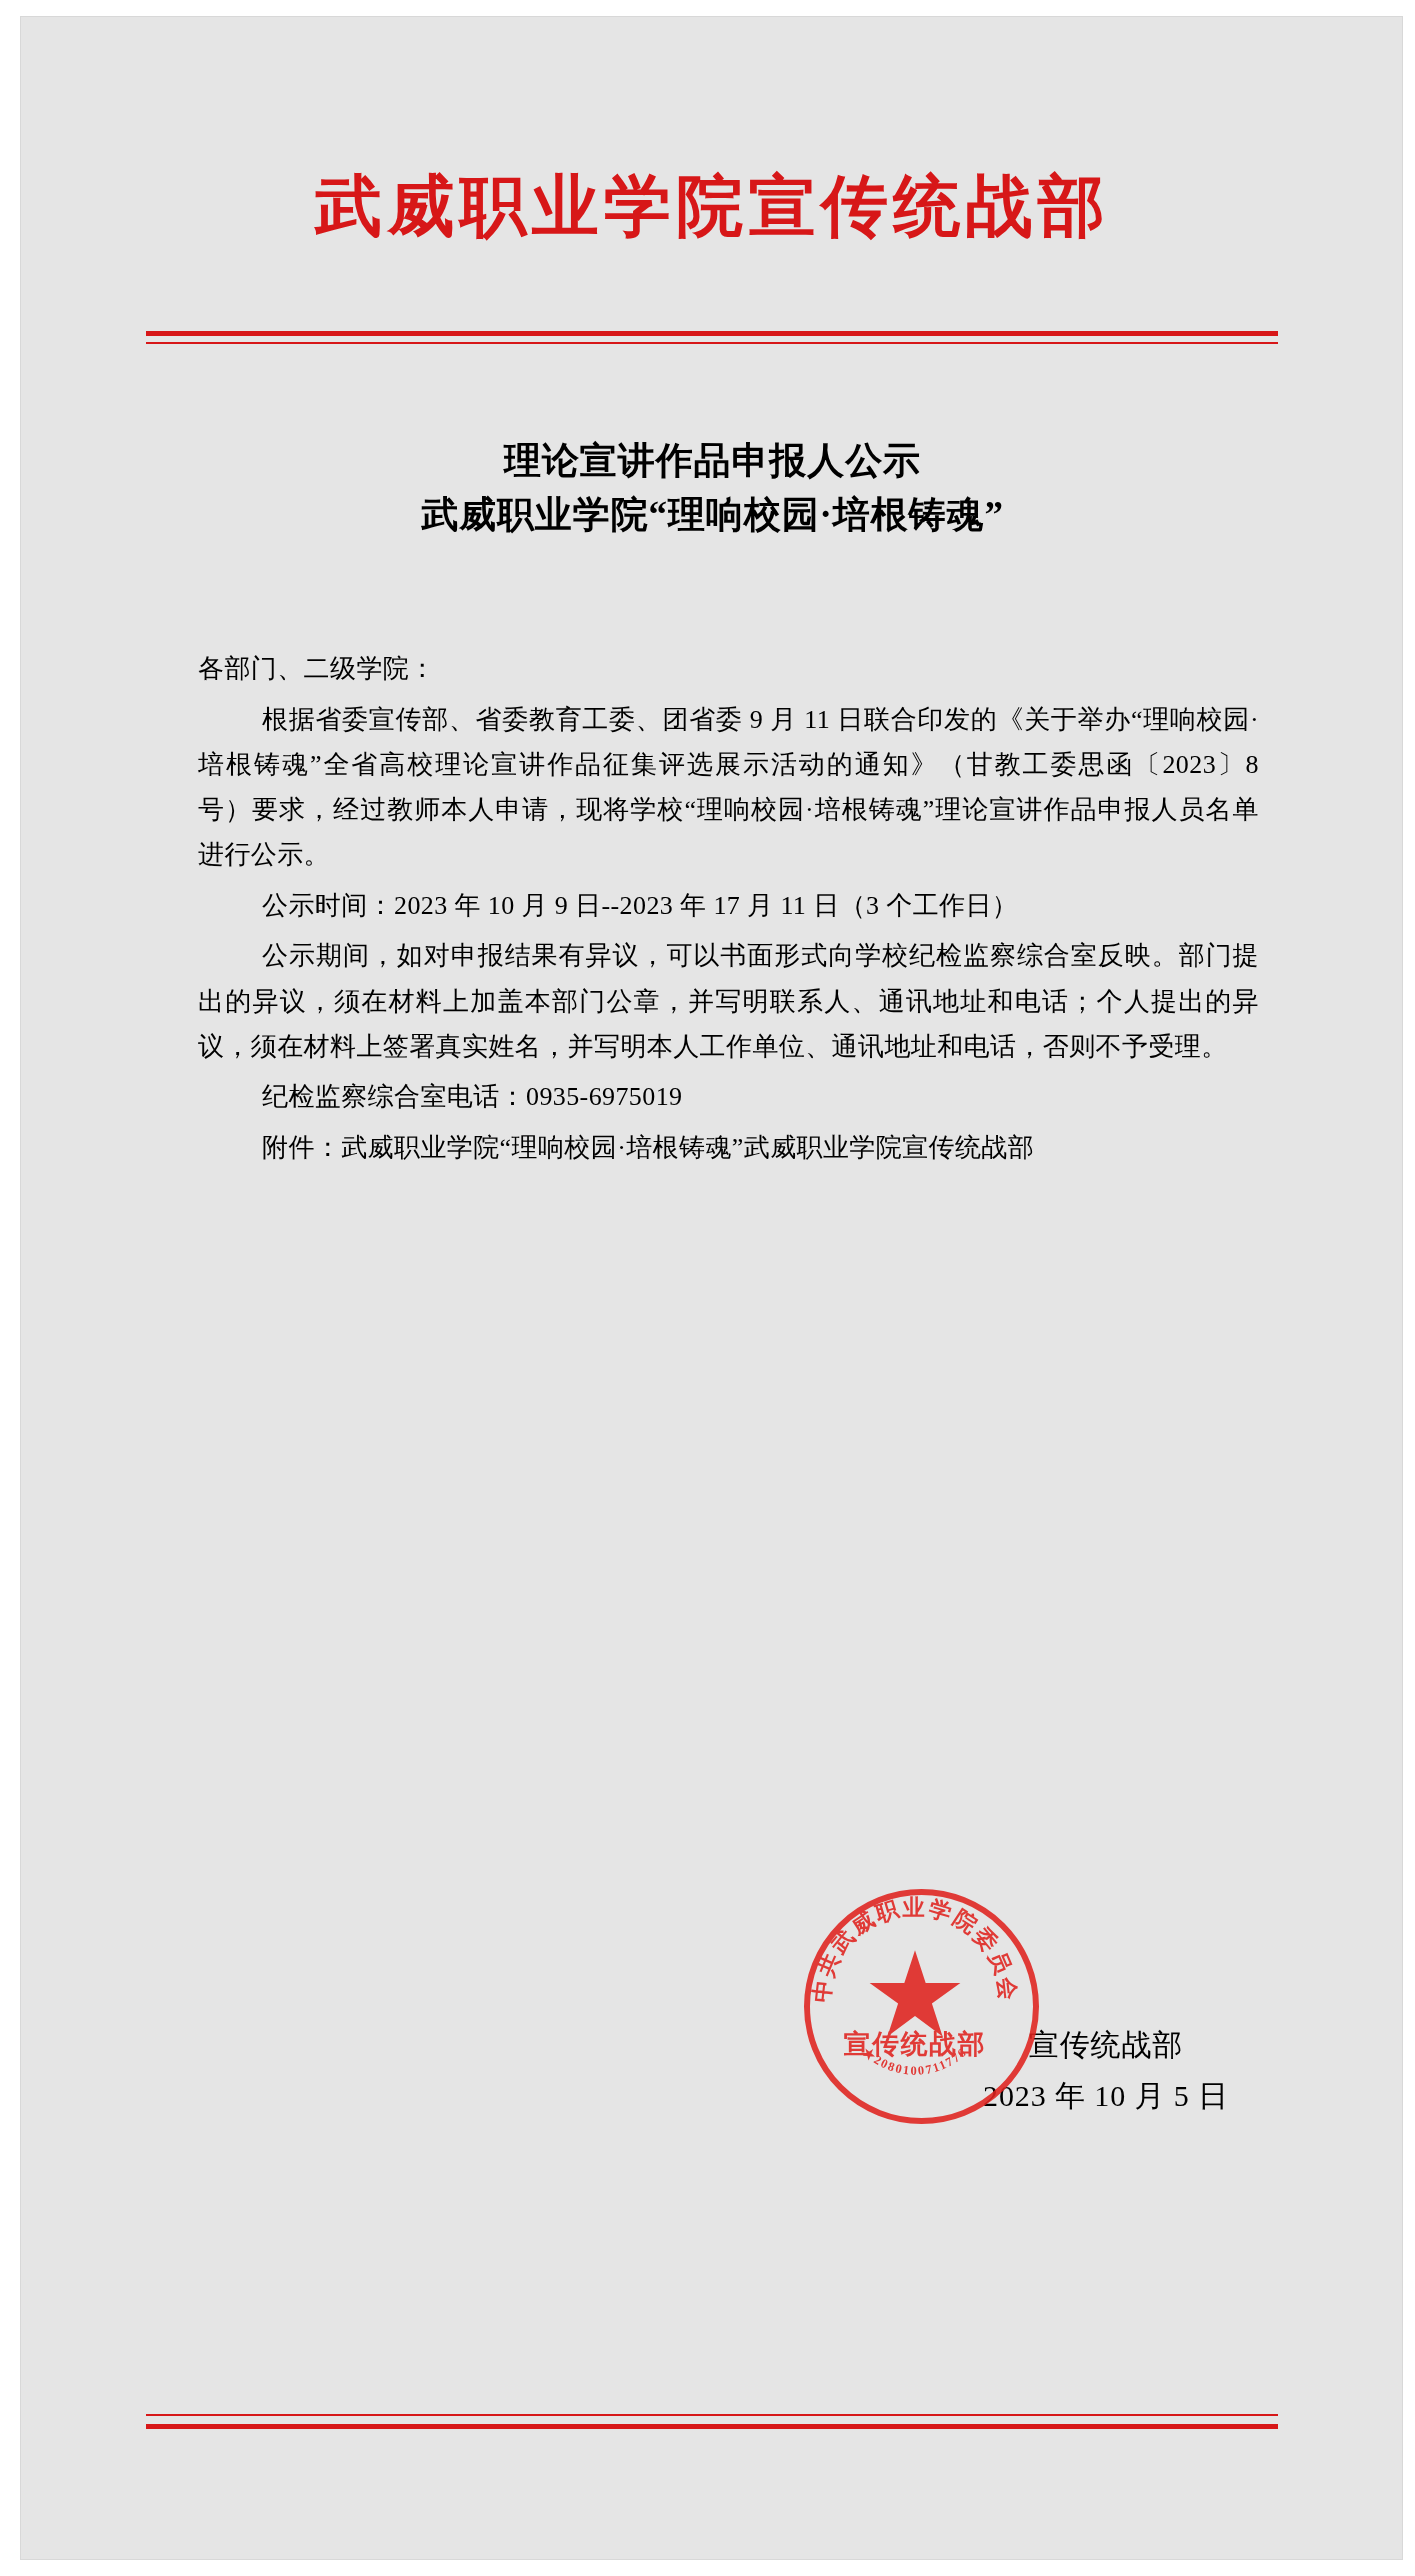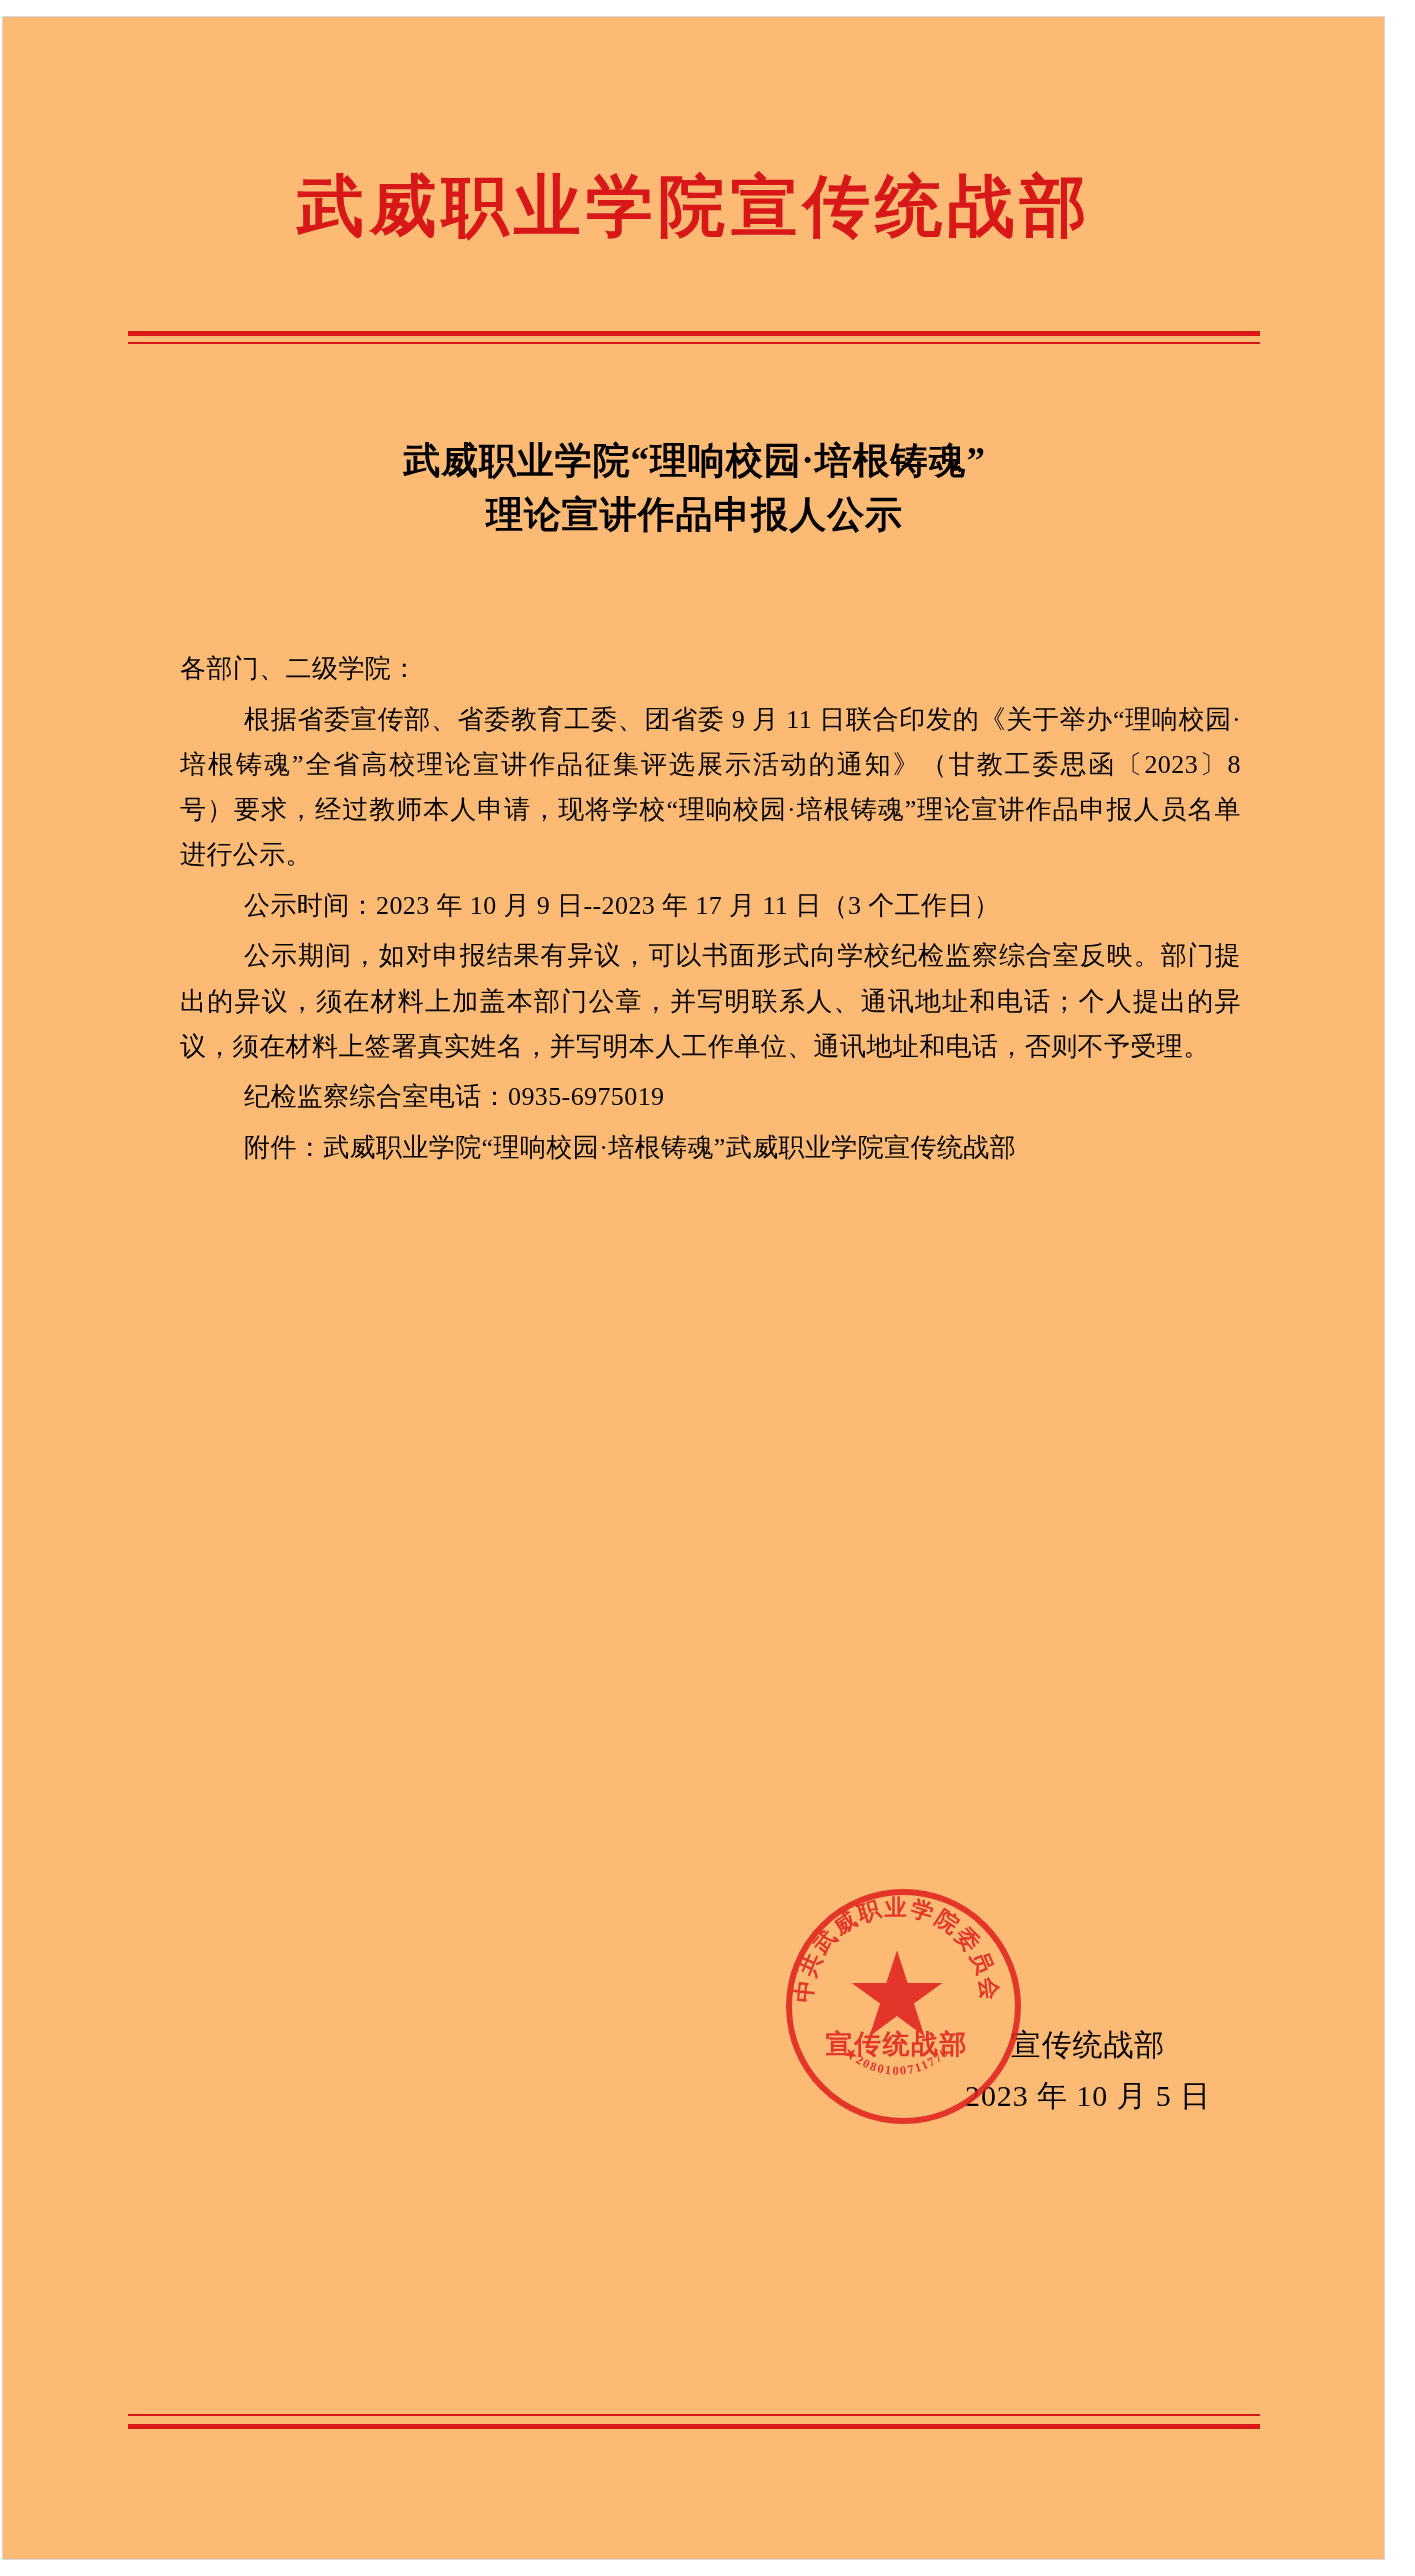--- a/index.html
+++ b/index.html
@@ -12,27 +12,27 @@
     height: 2576px;
     font-family: "Liberation Serif", "DejaVu Serif", serif;
     color: #000000;
     position: relative;
     overflow: hidden;
   }
 
   
   .page-frame {
     position: absolute;
-    left: 2px;
+    left: 20px;
     top: 16px;
     width: 1383px;
     height: 2544px;
     border: 1.8px solid #d8d8d8;
     box-sizing: border-box;
-    background: #fdba74;
+    background: #e5e5e5;
   }
 
   .doc {
     position: absolute;
     left: 0;
     top: 0;
     width: 1383px;
     height: 2544px;
   }
 
@@ -152,22 +152,22 @@
 <div class="page-frame">
   <div class="doc">
 
     <div class="masthead">
       <div class="masthead-title">武威职业学院宣传统战部</div>
     </div>
     <div class="rule-thick"></div>
     <div class="rule-thin"></div>
 
     <div class="doc-title">
+      <div>理论宣讲作品申报人公示</div>
       <div>武威职业学院“理响校园·培根铸魂”</div>
-      <div>理论宣讲作品申报人公示</div>
     </div>
 
     <div class="body-block">
       <p>各部门、二级学院：</p>
       <p class="indent2">根据省委宣传部、省委教育工委、团省委 9 月 11 日联合印发的《关于举办“理响校园·培根铸魂”全省高校理论宣讲作品征集评选展示活动的通知》（甘教工委思函〔2023〕8 号）要求，经过教师本人申请，现将学校“理响校园·培根铸魂”理论宣讲作品申报人员名单进行公示。</p>
       <p class="indent2">公示时间：2023 年 10 月 9 日--2023 年 17 月 11 日（3 个工作日）</p>
       <p class="indent2">公示期间，如对申报结果有异议，可以书面形式向学校纪检监察综合室反映。部门提出的异议，须在材料上加盖本部门公章，并写明联系人、通讯地址和电话；个人提出的异议，须在材料上签署真实姓名，并写明本人工作单位、通讯地址和电话，否则不予受理。</p>
       <p class="indent2">纪检监察综合室电话：0935-6975019</p>
       <p class="indent2">附件：武威职业学院“理响校园·培根铸魂”武威职业学院宣传统战部</p>
     </div>

